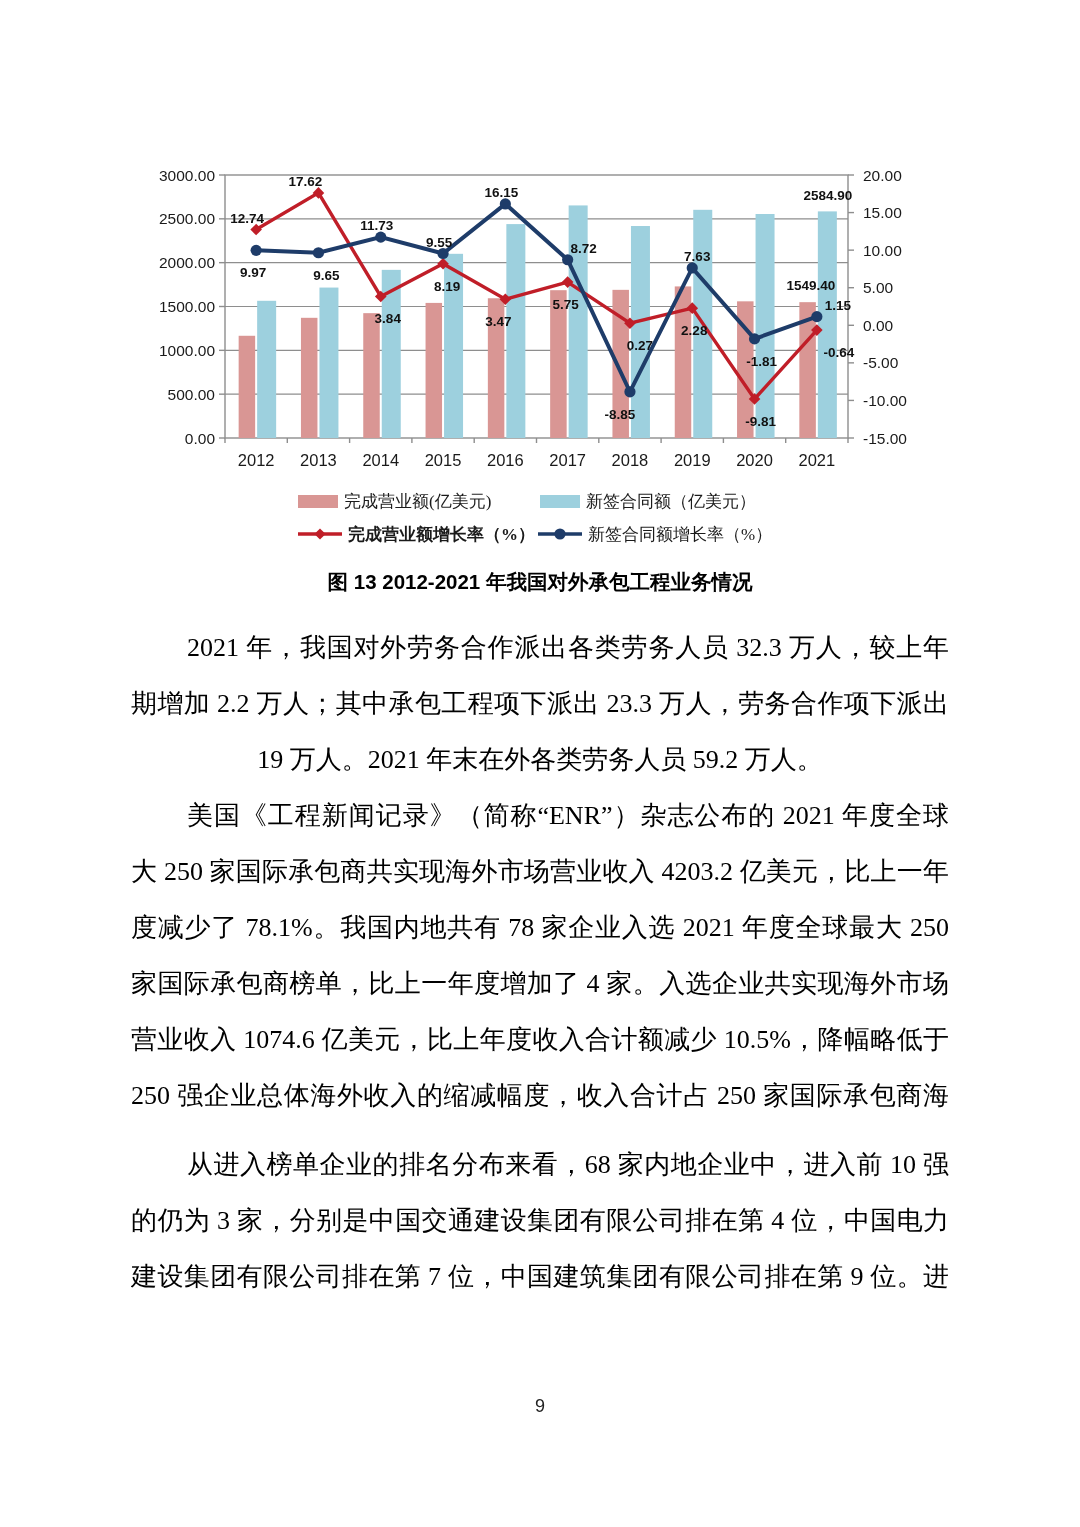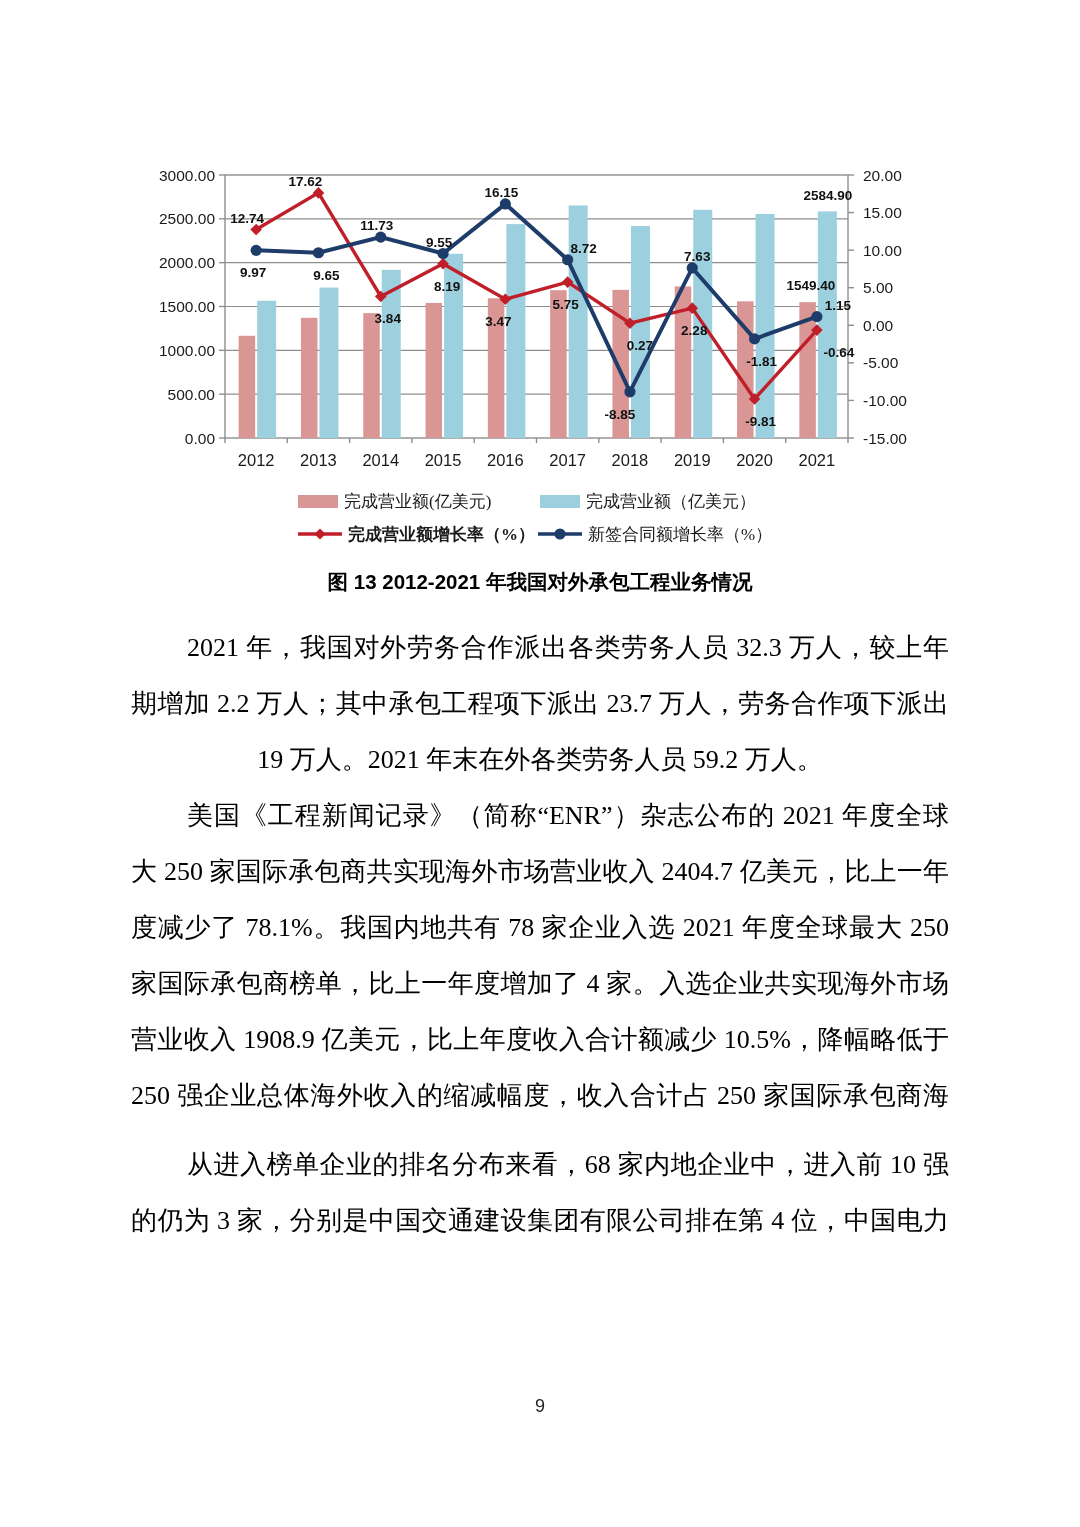--- a/index.html
+++ b/index.html
@@ -177,21 +177,21 @@
           <text x="681.85" y="308" text-anchor="middle" class="xlab">2021</text>
         </g>
       </svg>
 
     <div class="lg-item" style="left:163px;top:333px;">
       <span class="lg-bar-swatch" style="background: rgb(217, 150, 148);"></span>
       <span>完成营业额(亿美元)</span>
     </div>
     <div class="lg-item" style="left:405px;top:333px;">
       <span class="lg-bar-swatch" style="background: rgb(157, 208, 222);"></span>
-      <span>完成营业额（亿美元）</span>
+      <span>新签合同额（亿美元）</span>
     </div>
     <div class="lg-item" style="left:163px;top:366px;font-weight:bold;">
       <span class="lg-line-swatch"><svg width="44" height="16">
             <line x1="0" y1="8" x2="44" y2="8" stroke="#c01e28" stroke-width="3.6"></line>
             <path d="M22 2.4L27.6 8L22 13.6L16.4 8Z" fill="#c01e28"></path>
           </svg></span>
       <span>完成营业额增长率（%）</span>
     </div>
     <div class="lg-item" style="left:403px;top:366px;">
       <span class="lg-line-swatch"><svg width="44" height="16">
@@ -200,31 +200,32 @@
           </svg></span>
       <span>新签合同额增长率（%）</span>
     </div>
   </div>
 
   <div class="caption">图 13  2012-2021 年我国对外承包工程业务情况</div>
 
   <div class="body-text" id="body-text">
       <div class="para para-0">
         <div class="line fill indent">2021 年，我国对外劳务合作派出各类劳务人员 32.3 万人，较上年同</div>
-        <div class="line fill">期增加 2.2 万人；其中承包工程项下派出 23.7 万人，劳务合作项下派出</div>
+        <div class="line fill">期增加 2.2 万人；其中承包工程项下派出 23.3 万人，劳务合作项下派出</div>
         <div class="line">19 万人。2021 年末在外各类劳务人员 59.2 万人。</div>
       </div>
       <div class="para para-1">
         <div class="line fill indent">美国《工程新闻记录》（简称“ENR”）杂志公布的 2021 年度全球最</div>
-        <div class="line fill">大 250 家国际承包商共实现海外市场营业收入 2404.7 亿美元，比上一年</div>
+        <div class="line fill">大 250 家国际承包商共实现海外市场营业收入 4203.2 亿美元，比上一年</div>
         <div class="line fill">度减少了 78.1%。我国内地共有 78 家企业入选 2021 年度全球最大 250</div>
         <div class="line fill">家国际承包商榜单，比上一年度增加了 4 家。入选企业共实现海外市场</div>
-        <div class="line fill">营业收入 1908.9 亿美元，比上年度收入合计额减少 10.5%，降幅略低于</div>
+        <div class="line fill">营业收入 1074.6 亿美元，比上年度收入合计额减少 10.5%，降幅略低于</div>
         <div class="line fill">250 强企业总体海外收入的缩减幅度，收入合计占 250 家国际承包商海</div>
       </div>
       <div class="para para-2">
         <div class="line fill indent">从进入榜单企业的排名分布来看，68 家内地企业中，进入前 10 强</div>
         <div class="line fill">的仍为 3 家，分别是中国交通建设集团有限公司排在第 4 位，中国电力</div>
+        <div class="line fill">建设集团有限公司排在第 7 位，中国建筑集团有限公司排在第 9 位。进</div>
       </div>
     </div>
 
   <div class="page-num">9</div>
 </div>
 
 </body></html>

